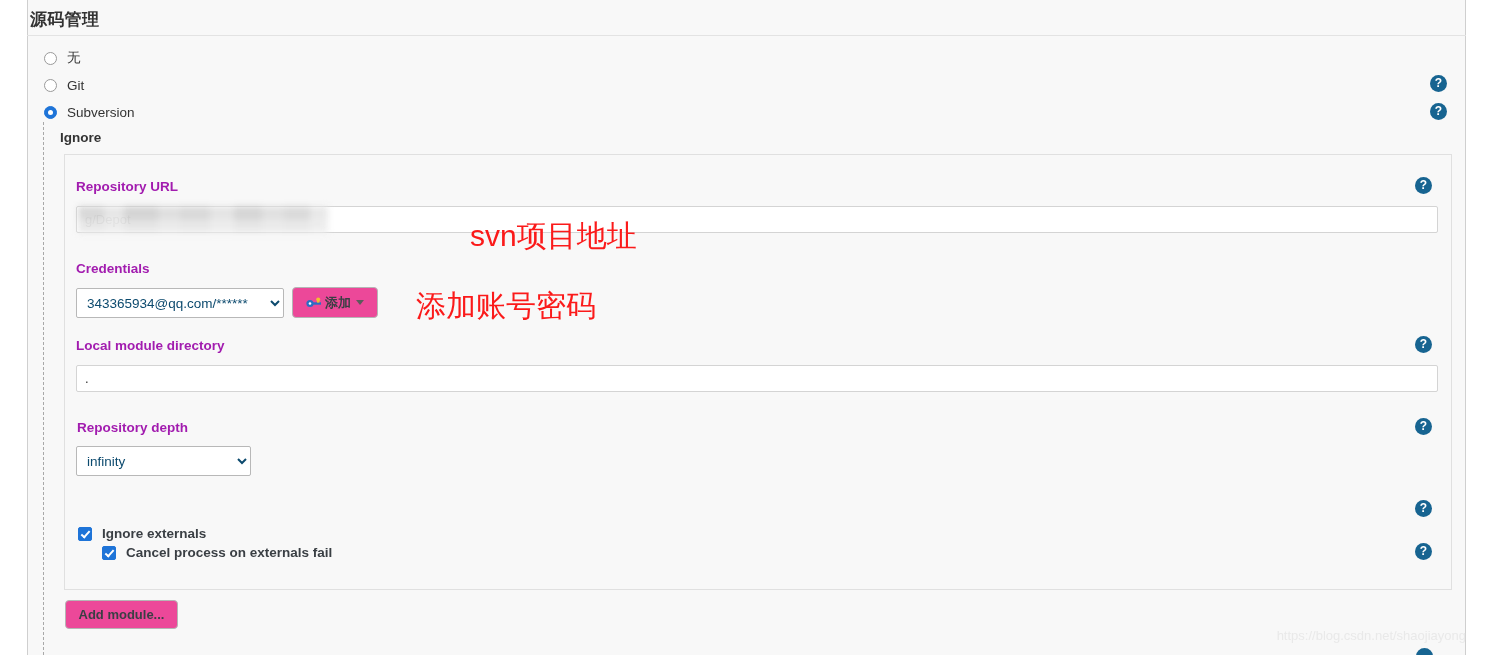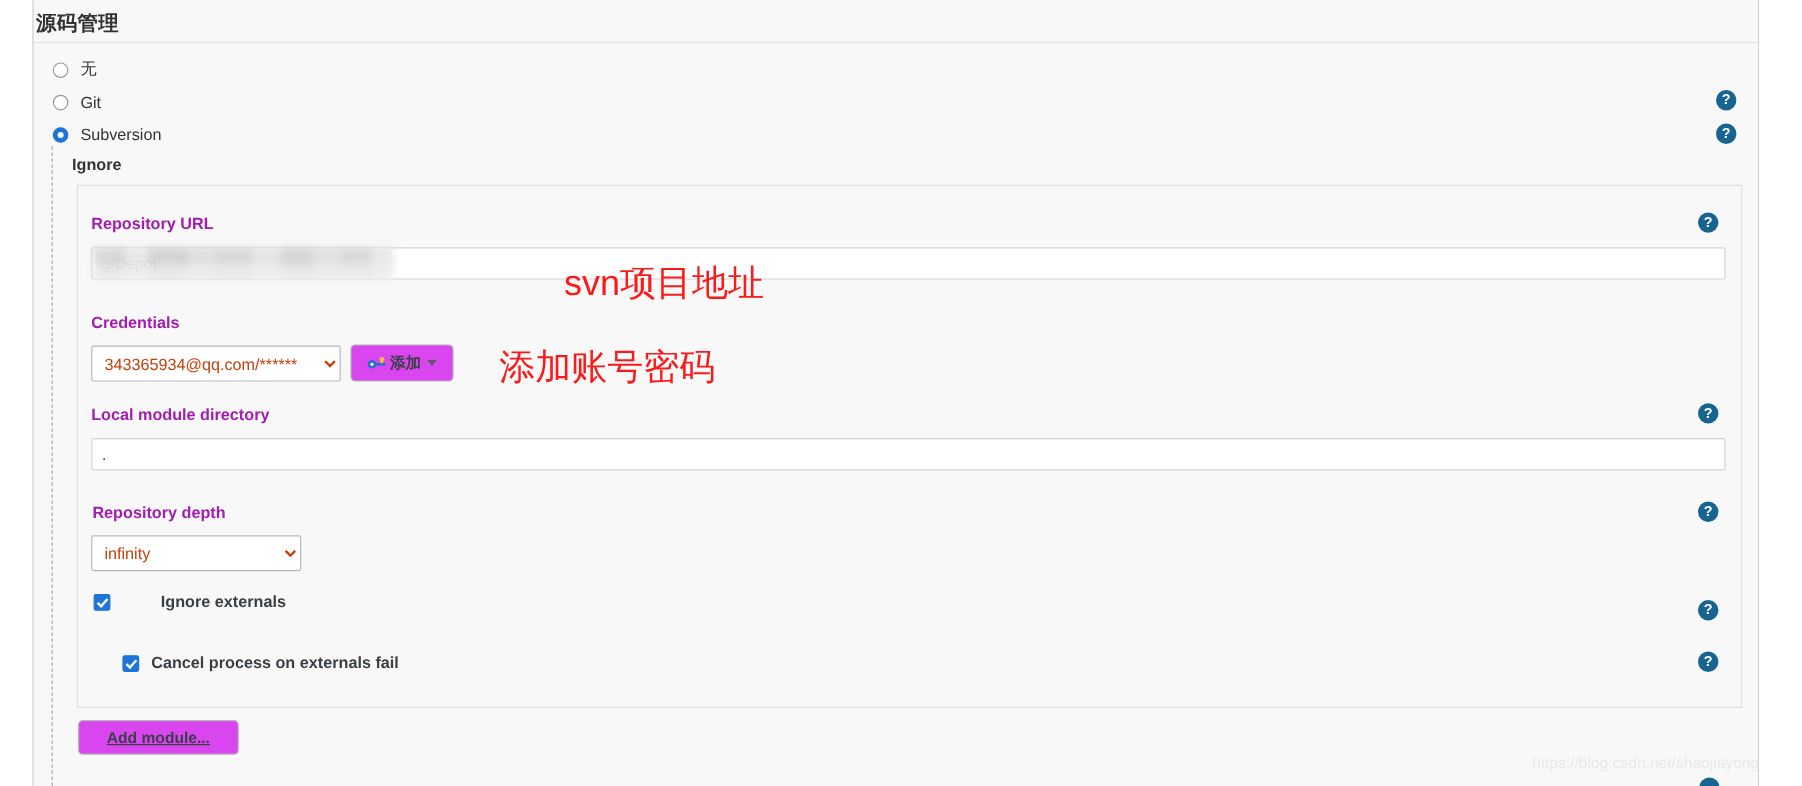--- a/index.html
+++ b/index.html
@@ -160,30 +160,30 @@
 
   select.select-input {
     position: absolute;
     box-sizing: border-box;
     background: #ffffff;
     border: 1px solid #b8b8b8;
     border-radius: 2px;
     height: 30px;
     font-family: "Liberation Sans", sans-serif;
     font-size: 13.5px;
-    color: #c2410c;
+    color: #0c4a6e;
     padding: 0 6px;
     outline: none;
   }
 
   
   .btn {
     position: absolute;
     box-sizing: border-box;
-    background: #d946ef;
+    background: #ec4899;
     border: 1px solid #b5b5b5;
     border-radius: 4px;
     font-family: "Liberation Sans", sans-serif;
     font-size: 13px;
     font-weight: bold;
     color: #3a3f44;
     cursor: pointer;
     display: flex;
     align-items: center;
     justify-content: center;
@@ -357,30 +357,30 @@
   </div>
 
   <div class="field-label" style="left:76px; top:338px;">Local module directory</div>
   <input class="text-input" style="left: 76px; top: 365px; width: 1362px;" type="text" value=".">
 
   <div class="field-label" style="left:77px; top:420px;">Repository depth</div>
   <select class="select-input" style="left:76px; top:446px; width:175px;">
     <option>infinity</option>
   </select>
 
-  <div class="check-row" style="left:78px; top:494px;gap:32px;">
+  <div class="check-row" style="left:78px; top:526px;">
     <span class="checkbox"></span>
     <span class="lbl">Ignore externals</span>
   </div>
   <div class="check-row" style="left:78px; top:545px;margin-left:24px;">
     <span class="checkbox"></span>
     <span class="lbl">Cancel process on externals fail</span>
   </div>
 
-  <div class="btn" style="left:65px; top:600px; width:134px; height:29px;text-decoration:underline;">
+  <div class="btn" style="left:65px; top:600px; width:113px; height:29px;">
     <span>Add module...</span>
   </div>
 
   <div class="help-icon" style="left:1430px; top:75px;">?</div>
   <div class="help-icon" style="left:1430px; top:103px;">?</div>
   <div class="help-icon" style="left:1415px; top:177px;">?</div>
   <div class="help-icon" style="left:1415px; top:336px;">?</div>
   <div class="help-icon" style="left:1415px; top:418px;">?</div>
   <div class="help-icon" style="left:1415px; top:500px;">?</div>
   <div class="help-icon" style="left:1415px; top:543px;">?</div>

